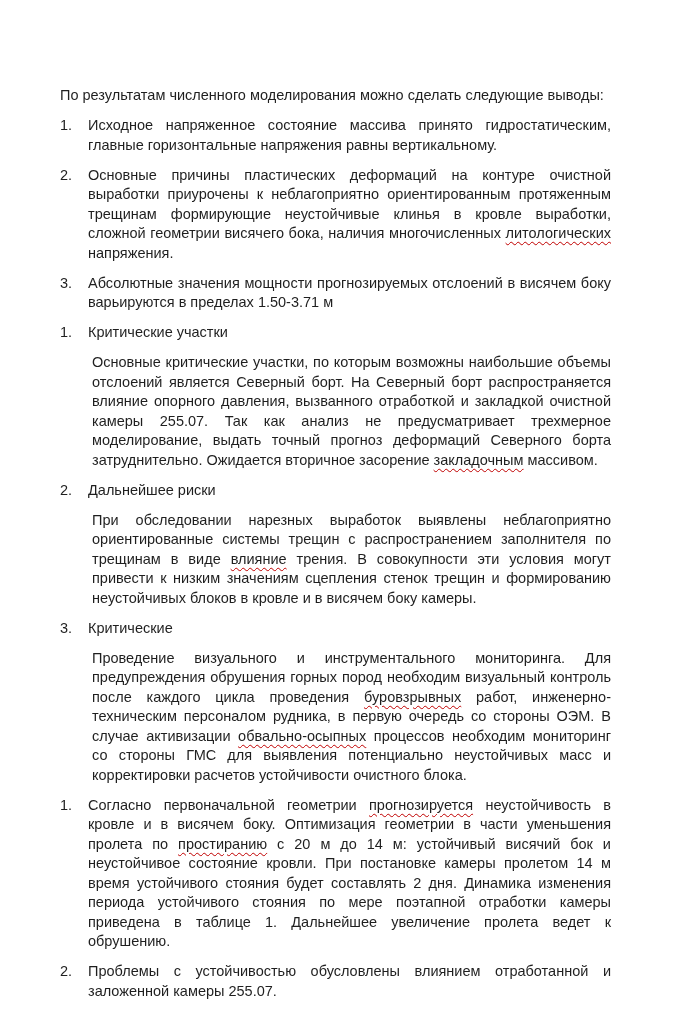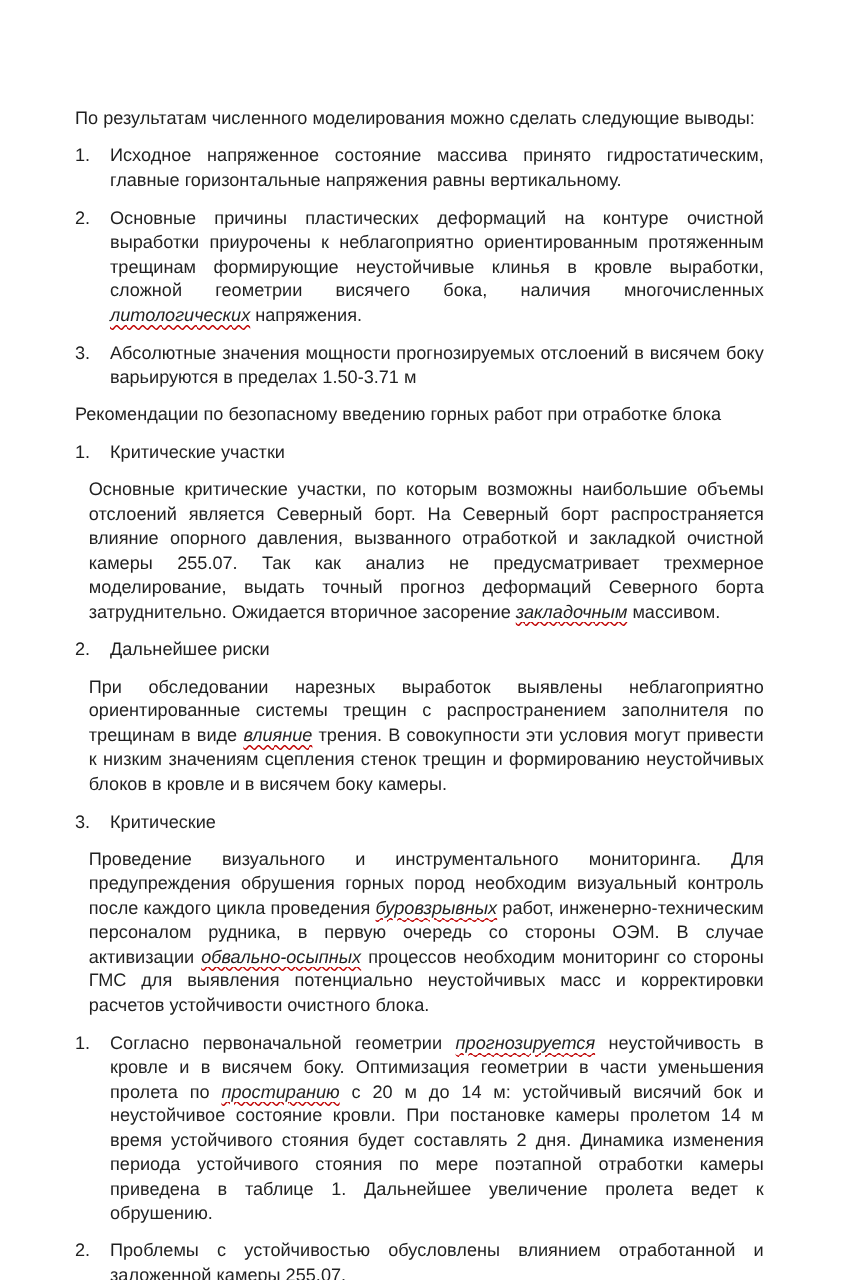--- a/index.html
+++ b/index.html
@@ -32,32 +32,31 @@
   }
   .list-item .num {
     flex: 0 0 28px;
     width: 28px;
   }
   .list-item .li-text {
     flex: 1 1 auto;
     text-align: justify;
   }
   .sub-para {
-    margin-left: 11px;
+    margin-left: 32px;
   }
   .conclusion-heading {
     margin-left: -50px;
   }
   .sq {
     text-decoration: underline;
     text-decoration-style: wavy;
     text-decoration-color: #c00000;
     text-decoration-thickness: 1px;
     text-underline-offset: 3px;
-    font-style: italic;
   }
 </style>
 </head>
 <body>
 
 <div class="page">
 
   <p class="block para">По результатам численного моделирования можно сделать следующие выводы:</p>
 
   <div class="list-item">
@@ -66,21 +65,20 @@
   </div>
   <div class="list-item">
     <span class="num">2.</span>
     <span class="li-text"><span>Основные причины пластических деформаций на контуре очистной выработки приурочены к неблагоприятно ориентированным протяженным трещинам формирующие неустойчивые клинья в кровле выработки, сложной геометрии висячего бока, наличия многочисленных </span><span class="sq">литологических</span><span> напряжения.</span></span>
   </div>
   <div class="list-item">
     <span class="num">3.</span>
     <span class="li-text"><span>Абсолютные значения мощности прогнозируемых отслоений в висячем боку варьируются в пределах 1.50-3.71 м</span></span>
   </div>
 
-  <p class="block para">Рекомендации по безопасному введению горных работ при отработке блока</p>
 
   <div class="list-item">
     <span class="num">1.</span>
     <span class="li-text">Критические участки</span>
   </div>
   <p class="block para sub-para"><span>Основные критические участки, по которым возможны наибольшие объемы отслоений является Северный борт. На Северный борт распространяется влияние опорного давления, вызванного отработкой и закладкой очистной камеры 255.07. Так как анализ не предусматривает трехмерное моделирование, выдать точный прогноз деформаций Северного борта затруднительно. Ожидается вторичное засорение </span><span class="sq">закладочным</span><span> массивом.</span></p>
 
   <div class="list-item">
     <span class="num">2.</span>
     <span class="li-text">Дальнейшее риски</span>

